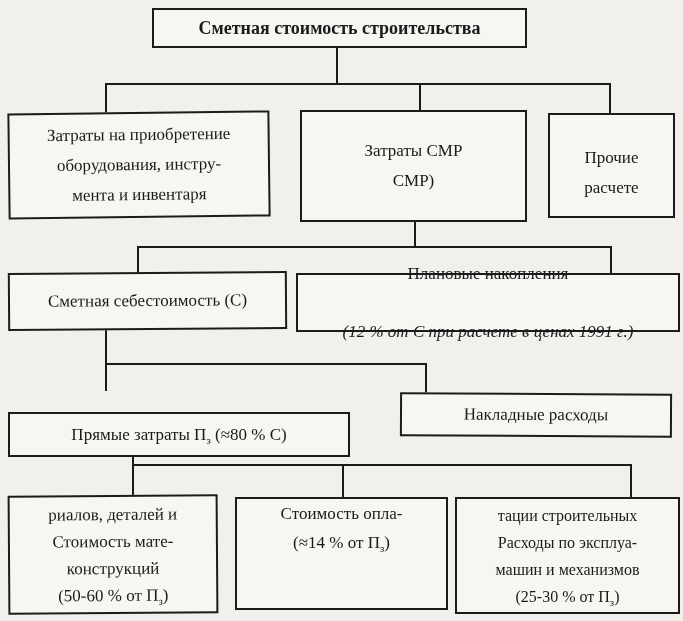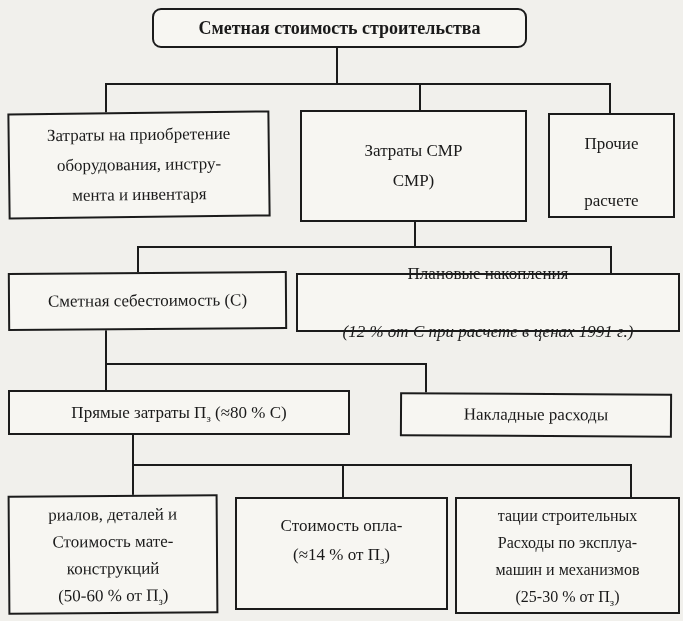--- a/index.html
+++ b/index.html
@@ -22,21 +22,21 @@
     box-sizing:border-box;
     display:flex;
     flex-direction:column;
     justify-content:center;
     align-items:center;
     text-align:center;
     font-size:17px;
     line-height:28px;
   }
   .box .ln{white-space:nowrap;}
-  .title-box{font-weight:bold;font-size:18px;border-radius:9px;}
+  .title-box{font-weight:bold;font-size:18px;}
   .italic{font-style:italic;}
   sub{font-size:11px;line-height:0;}
   .line{
     position:absolute;
     background:#1b1b1b;
   }
   .tilt-a{transform:rotate(-0.7deg);}
   .tilt-b{transform:rotate(-0.4deg);}
   .tilt-c{transform:rotate(0.3deg);}
 </style>
@@ -73,50 +73,50 @@
     <div class="ln">Затраты на приобретение</div>
     <div class="ln">оборудования, инстру-</div>
     <div class="ln">мента и инвентаря</div>
   </div>
 
   <div class="box" style="left:300px;top:110px;width:227px;height:112px;line-height:30px;">
     <div class="ln">Затраты СМР</div>
     <div class="ln">СМР)</div>
   </div>
 
-  <div class="box" style="left:548px;top:113px;width:127px;height:105px;line-height:30px;justify-content:space-between;padding-top:14px;">
+  <div class="box" style="left:548px;top:113px;width:127px;height:105px;line-height:30px;justify-content:center;padding-top:14px;">
     <div class="ln">Прочие</div>
     <div class="ln">расчете</div>
   </div>
 
   <div class="box tilt-b" style="left:8px;top:272px;width:279px;height:58px;">
     <div class="ln">Сметная себестоимость (С)</div>
   </div>
 
   <div class="box" style="left:296px;top:273px;width:384px;height:59px;line-height:26px;gap:32px;">
     <div class="ln">Плановые накопления</div>
     <div class="ln italic">(12 % от С при расчете в ценах 1991 г.)</div>
   </div>
 
-  <div class="box" style="left:8px;top:390px;width:342px;height:45px;">
+  <div class="box" style="left:8px;top:412px;width:342px;height:45px;">
     <div class="ln"><span>Прямые затраты П</span><sub>з</sub><span> (≈80 % С)</span></div>
   </div>
 
   <div class="box tilt-c" style="left:400px;top:393px;width:272px;height:44px;">
     <div class="ln">Накладные расходы</div>
   </div>
 
   <div class="box tilt-b" style="left:8px;top:495px;width:210px;height:119px;line-height:27px;">
     <div class="ln">риалов, деталей и</div>
     <div class="ln">Стоимость мате-</div>
     <div class="ln">конструкций</div>
     <div class="ln"><span>(50-60 % от П</span><sub>з</sub><span>)</span></div>
   </div>
 
-  <div class="box" style="left:235px;top:497px;width:213px;height:113px;line-height:29px;justify-content:flex-start;padding-top:12px;">
+  <div class="box" style="left:235px;top:497px;width:213px;height:113px;line-height:29px;justify-content:flex-start;padding-top:0;">
     <div class="ln">Стоимость опла-</div>
     <div class="ln"><span>(≈14 % от П</span><sub>з</sub><span>)</span></div>
   </div>
 
   <div class="box" style="left:455px;top:497px;width:225px;height:117px;line-height:27px;font-size:16px;">
     <div class="ln">тации строительных</div>
     <div class="ln">Расходы по эксплуа-</div>
     <div class="ln">машин и механизмов</div>
     <div class="ln"><span>(25-30 % от П</span><sub>з</sub><span>)</span></div>
   </div>

